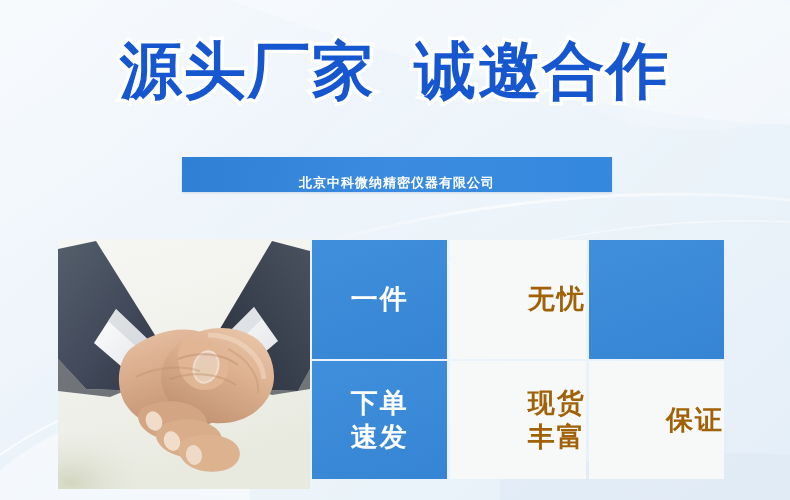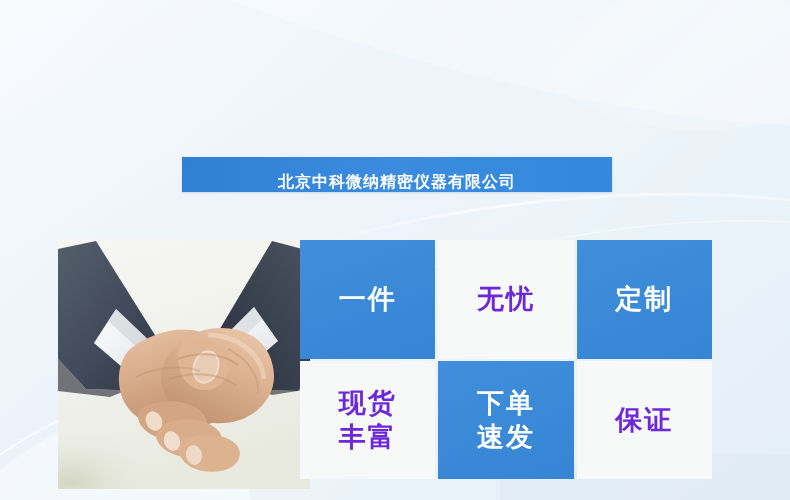--- a/index.html
+++ b/index.html
@@ -62,21 +62,21 @@
     width: 430px;
     height: 35px;
     background: linear-gradient(100deg, #2f7fd4 0%, #3b8ce0 48%, #3488dd 100%);
     display: flex;
     align-items: center;
     justify-content: center;
     box-shadow: 0 1px 2px rgba(40, 90, 150, 0.18);
   }
   .company-bar span {
     color: #ffffff;
-    font-size: 16px;
+    font-size: 13px;
     font-weight: bold;
     letter-spacing: 1px;
     white-space: nowrap;
     margin-top: 16px;
   }
 
   
   .photo {
     position: absolute;
     left: 58px;
@@ -84,21 +84,21 @@
     width: 252px;
     height: 250px;
     overflow: hidden;
     background: #f2f2ee;
   }
   .photo svg { display: block; }
 
   
   .grid {
     position: absolute;
-    left: 300px;
+    left: 312px;
     top: 240px;
     width: 412px;
     height: 239px;
     display: grid;
     grid-template-columns: repeat(3, 1fr);
     grid-template-rows: repeat(2, 1fr);
     gap: 2px 3px;
   }
   .tile {
     display: flex;
@@ -110,21 +110,22 @@
     line-height: 1.26;
     letter-spacing: 2px;
   }
   .tile .l1, .tile .l2 { display: block; }
   .tile.blue {
     background: linear-gradient(160deg, #3f8fdc 0%, #3a8ad8 50%, #3585d4 100%);
     color: #ffffff;
   }
   .tile.light {
     background: #f7f8f8;
-    color: #6d28d9;
+    color: #a16207;
+    align-items: flex-end;
   }
 </style>
 </head>
 <body>
 
 <div id="banner">
   <div id="banner-inner">
 
     <svg class="bg-deco" width="790" height="500" viewBox="0 0 790 500">
       <defs>
@@ -142,20 +143,23 @@
       <rect x="0" y="0" width="790" height="500" fill="url(#bgsheen)"></rect>
       <path d="M 230,0 C 420,70 640,120 790,125 L 790,0 Z" fill="#ffffff" opacity="0.30"></path>
       <path d="M 300,250 C 460,200 640,185 790,200" stroke="url(#arcfade)" stroke-width="3" fill="none" opacity="0.8"></path>
       <path d="M 330,300 C 500,240 660,215 790,222" stroke="#ffffff" stroke-width="1.5" fill="none" opacity="0.45"></path>
       <path d="M 0,470 C 60,420 140,395 250,392 L 250,500 L 0,500 Z" fill="#ffffff" opacity="0.45"></path>
       <path d="M 0,455 C 70,405 150,382 260,380" stroke="#ffffff" stroke-width="2" fill="none" opacity="0.7"></path>
       <path d="M 500,480 C 600,455 700,450 790,455 L 790,500 L 500,500 Z" fill="#dfeaf5" opacity="0.7"></path>
       <ellipse cx="700" cy="60" rx="150" ry="70" fill="#ffffff" opacity="0.18"></ellipse>
     </svg>
 
+    <div class="headline-wrap">
+      <div class="headline">源头厂家  诚邀合作</div>
+    </div>
 
     <div class="company-bar">
       <span>北京中科微纳精密仪器有限公司</span>
     </div>
 
     <div class="photo">
       <svg width="252" height="250" viewBox="0 0 252 250">
         <defs>
           <linearGradient id="bgph" x1="0" y1="0" x2="0.3" y2="1">
             <stop offset="0%" stop-color="#f6f6f3"></stop>
@@ -241,29 +245,28 @@
     </div>
 
     <div class="grid">
       <div class="tile blue">
         <span class="l1">一件</span>
       </div>
       <div class="tile light">
         <span class="l1">无忧</span>
       </div>
       <div class="tile blue">
-        <span class="l2">定制</span>
+      </div>
+      <div class="tile blue">
+        <span class="l1">下单</span>
+        <span class="l2">速发</span>
       </div>
       <div class="tile light">
         <span class="l1">现货</span>
         <span class="l2">丰富</span>
       </div>
-      <div class="tile blue">
-        <span class="l1">下单</span>
-        <span class="l2">速发</span>
-      </div>
       <div class="tile light">
         <span class="l2">保证</span>
       </div>
     </div>
 
   </div>
 </div>
 
 </body></html>

